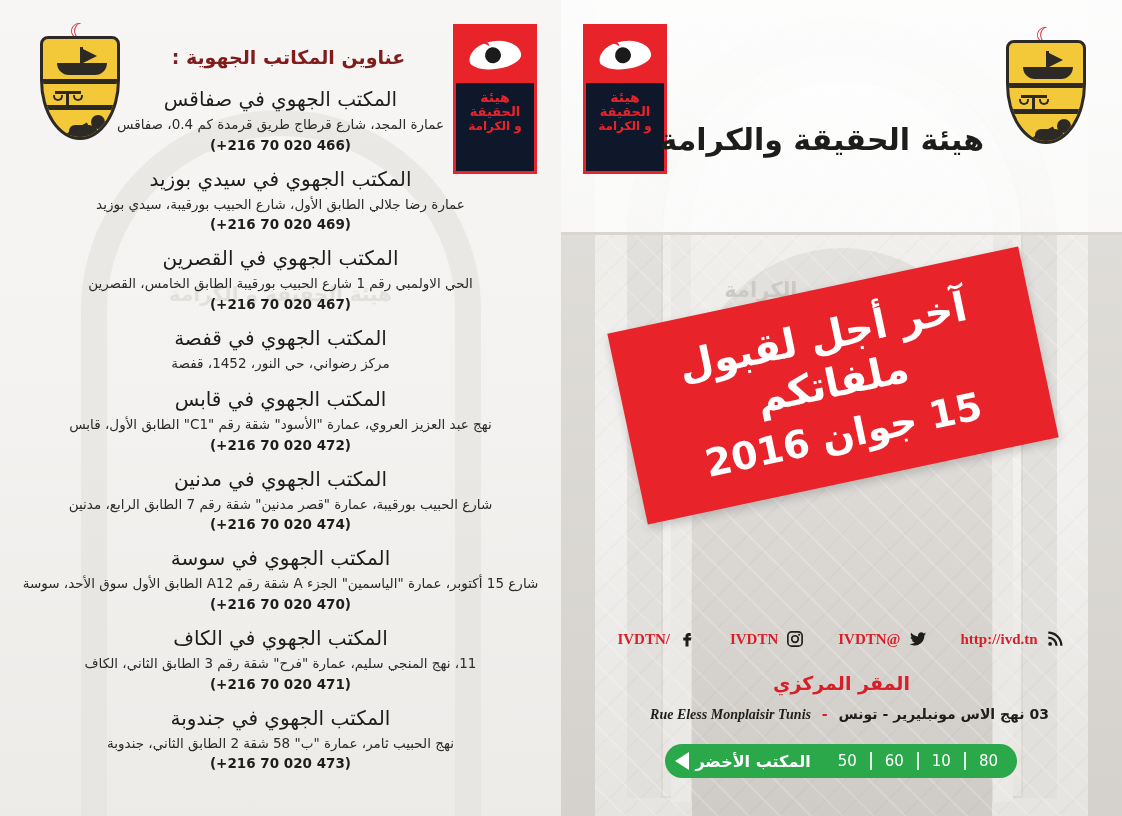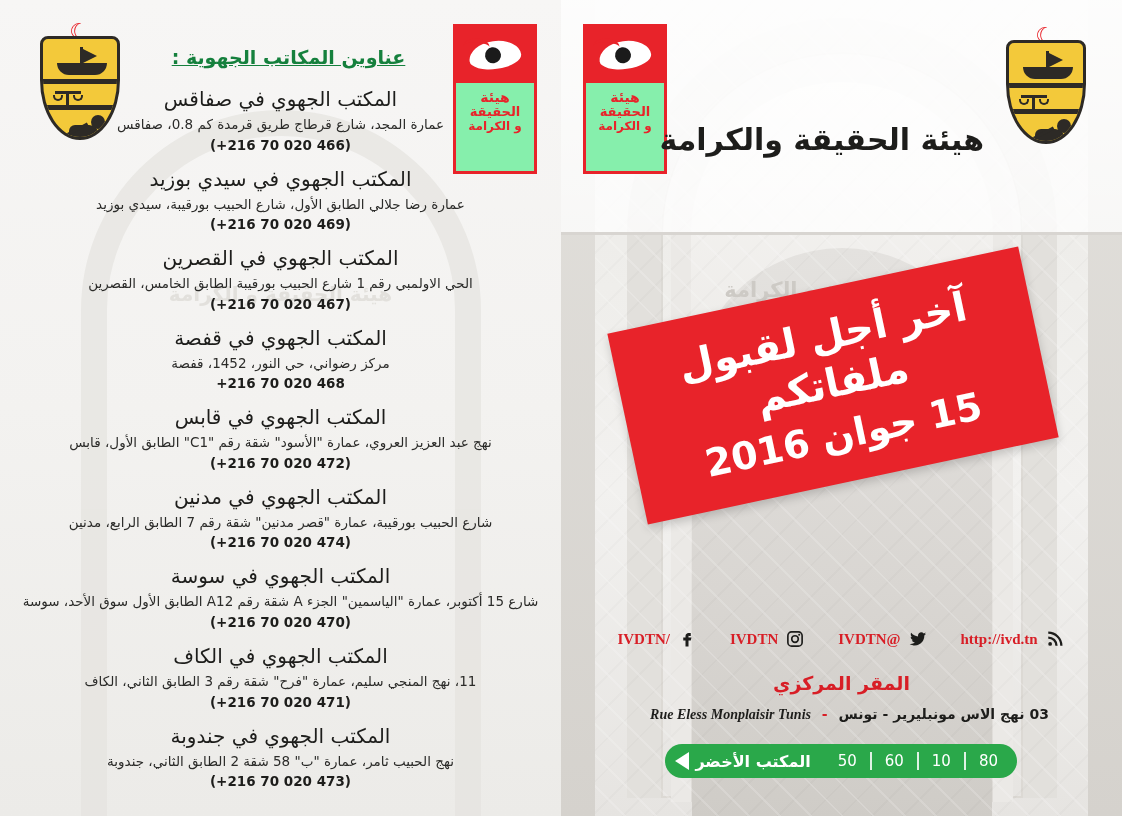--- a/index.html
+++ b/index.html
@@ -96,21 +96,21 @@
   .watermark .wm-ar { font-size: 21px; font-weight: bold; letter-spacing: 1px; }
   .watermark .wm-fr { font-size: 25px; font-weight: bold; font-family: "Liberation Serif", serif; margin-top: 4px; }
 
   
   .poster-header {
     position: absolute; top: 0; left: 0; right: 0; height: 232px;
   }
   .ivd-logo {
     position: absolute; top: 24px; left: 22px;
     width: 84px; height: 150px;
-    background: #86efac;
+    background: #0f172a;
     border: 3px solid #e8232a;
     display: flex; flex-direction: column; align-items: center;
   }
   .ivd-logo .eye-box {
     width: 78px; height: 56px; margin-top: 0;
     background: #e8232a;
     display: flex; align-items: center; justify-content: center;
   }
   .ivd-logo .eye {
     width: 52px; height: 28px;
@@ -302,23 +302,22 @@
     font-size: 20px; font-weight: bold;
   }
   .offices-header {
     position: absolute; top: 0; left: 0; right: 0; height: 100px;
   }
   .offices .ivd-logo { top: 24px; right: 24px; left: auto; }
   .offices .tn-emblem { top: 22px; left: 36px; right: auto; }
 
   .offices-title {
     position: absolute; top: 46px; left: 16px; right: 0;
-    text-align: center; font-size: 19px; font-weight: bold; color: #15803d;
+    text-align: center; font-size: 19px; font-weight: bold; color: #7f1d1d;
     direction: rtl;
-    text-decoration: underline;
   }
 
   .office-list {
     position: absolute; top: 86px; left: 18px; right: 18px;
     direction: rtl; text-align: center;
   }
   .office {
     margin-bottom: 13px;
   }
   .office .name {
@@ -496,37 +495,36 @@
             </div>
         </div>
       </div>
     </div>
 
     <div class="offices-title">عناوين المكاتب الجهوية :</div>
 
     <div class="office-list">
       <div class="office">
         <div class="name">المكتب الجهوي في صفاقس</div>
-        <div class="addr">عمارة المجد، شارع قرطاج طريق قرمدة كم 0.8، صفاقس</div>
+        <div class="addr">عمارة المجد، شارع قرطاج طريق قرمدة كم 0.4، صفاقس</div>
         <div class="tel">(+216 70 020 466)</div>
       </div>
       <div class="office">
         <div class="name">المكتب الجهوي في سيدي بوزيد</div>
         <div class="addr">عمارة رضا جلالي الطابق الأول، شارع الحبيب بورقيبة، سيدي بوزيد</div>
         <div class="tel">(+216 70 020 469)</div>
       </div>
       <div class="office">
         <div class="name">المكتب الجهوي في القصرين</div>
         <div class="addr">الحي الاولمبي رقم 1 شارع الحبيب بورقيبة الطابق الخامس، القصرين</div>
         <div class="tel">(+216 70 020 467)</div>
       </div>
       <div class="office">
         <div class="name">المكتب الجهوي في قفصة</div>
         <div class="addr">مركز رضواني، حي النور، 1452، قفصة</div>
-        <div class="tel">+216 70 020 468</div>
       </div>
       <div class="office">
         <div class="name">المكتب الجهوي في قابس</div>
         <div class="addr">نهج عبد العزيز العروي، عمارة "الأسود" شقة رقم "C1" الطابق الأول، قابس</div>
         <div class="tel">(+216 70 020 472)</div>
       </div>
       <div class="office">
         <div class="name">المكتب الجهوي في مدنين</div>
         <div class="addr">شارع الحبيب بورقيبة، عمارة "قصر مدنين" شقة رقم 7 الطابق الرابع، مدنين</div>
         <div class="tel">(+216 70 020 474)</div>

